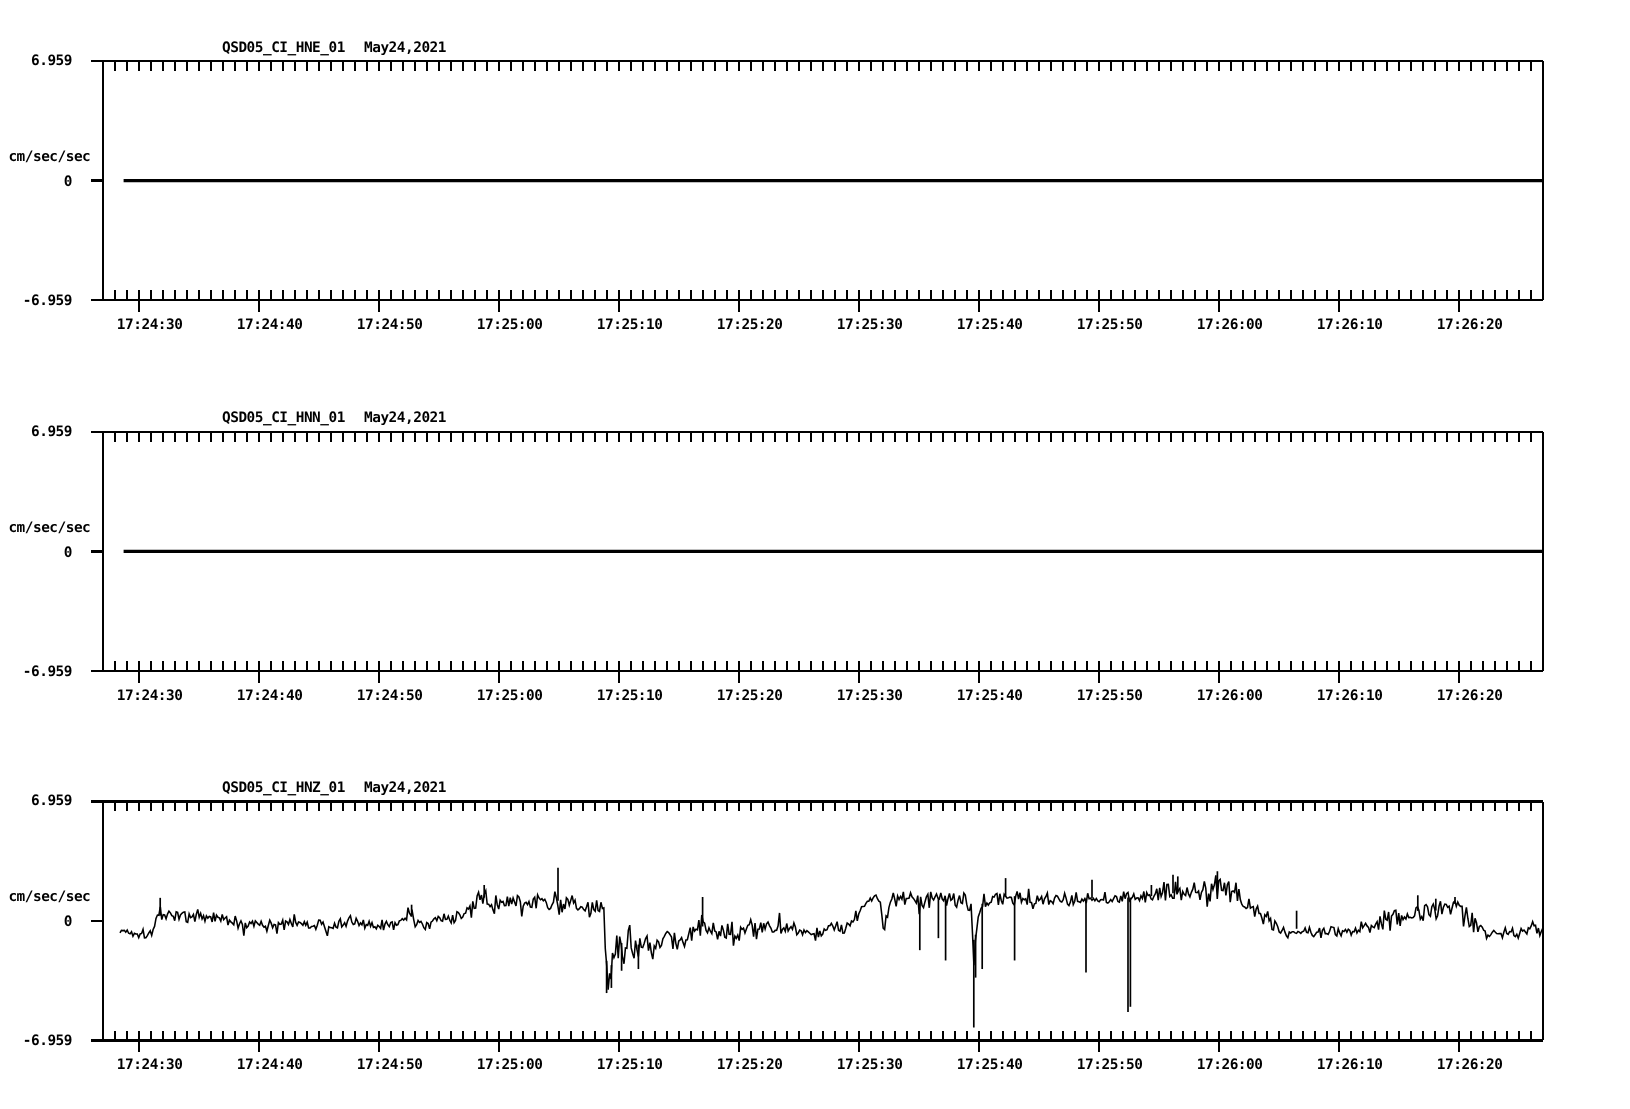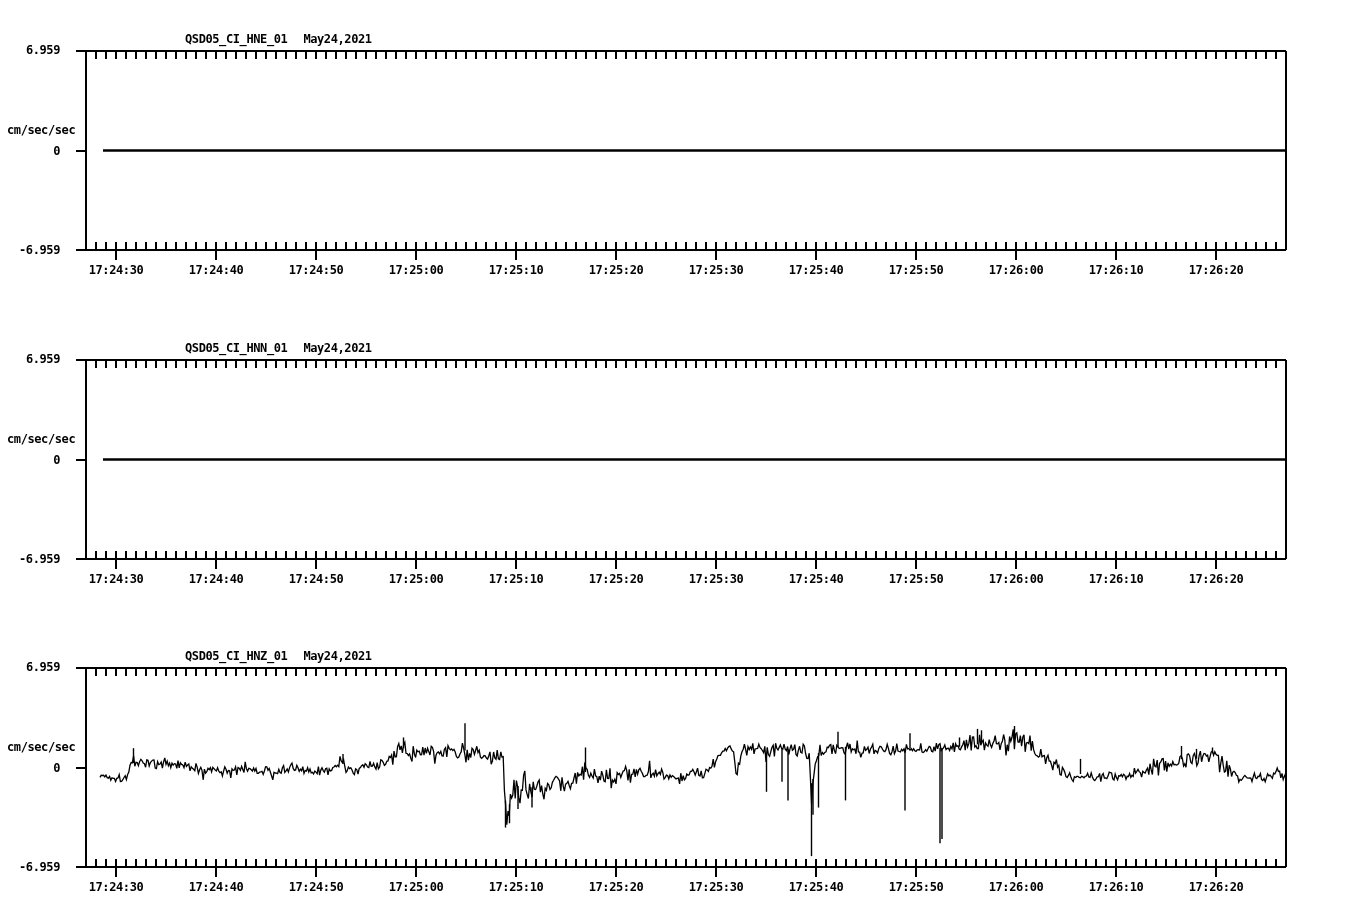--- a/index.html
+++ b/index.html
@@ -9,21 +9,21 @@
   #plot{position:absolute;left:0;top:0}
   .panel{position:absolute;left:0;top:0;width:100%;height:0}
   .panel .title{position:absolute;left:185px;top:calc(var(--T) - 19px);white-space:pre}
   .panel .title .date{margin-left:16px}
   .ylab{position:absolute;left:0;width:60px;text-align:right;line-height:14px}
   .ylab.t{top:calc(var(--T) - 8px)}
   .ylab.m{top:calc(var(--T) + 93px)}
   .ylab.b{top:calc(var(--T) + 192px)}
   .yunit{position:absolute;left:7px;top:calc(var(--T) + 72px);line-height:14px}
   .xrow{position:absolute;left:0;top:calc(var(--T) + 212px);width:100%;height:16px}
-  .xrow .xlab{position:absolute;width:72px;text-align:center;line-height:14px}
+  .xrow .xlab{position:absolute;width:72px;text-align:right;line-height:14px}
 </style>
 </head>
 <body>
 
 <div id="screen">
   <svg id="plot" width="1358" height="924">
       <g stroke="#000000" shape-rendering="crispEdges">
         <line x1="76" y1="51" x2="1286" y2="51" stroke-width="2"></line>
         <line x1="76" y1="250" x2="1286" y2="250" stroke-width="2"></line>
         <line x1="86" y1="51" x2="86" y2="250" stroke-width="2"></line>

